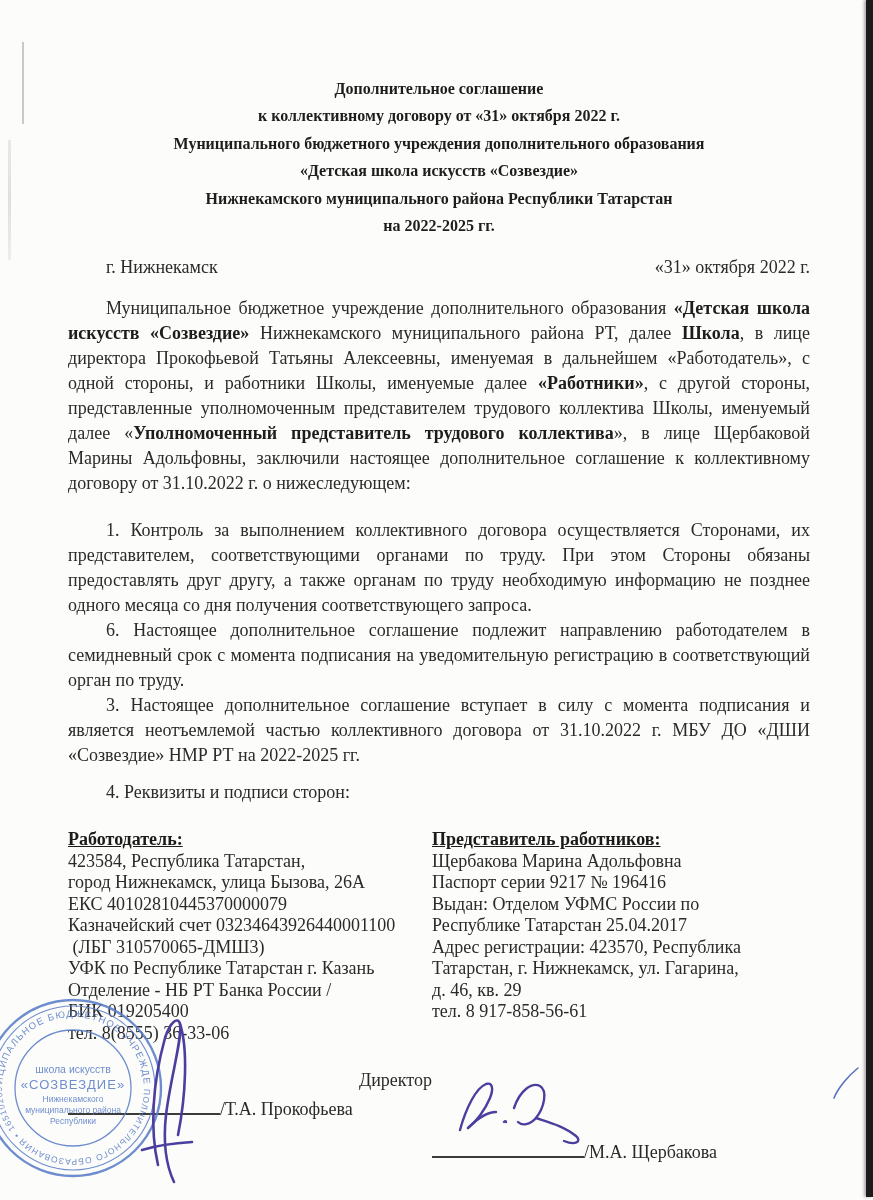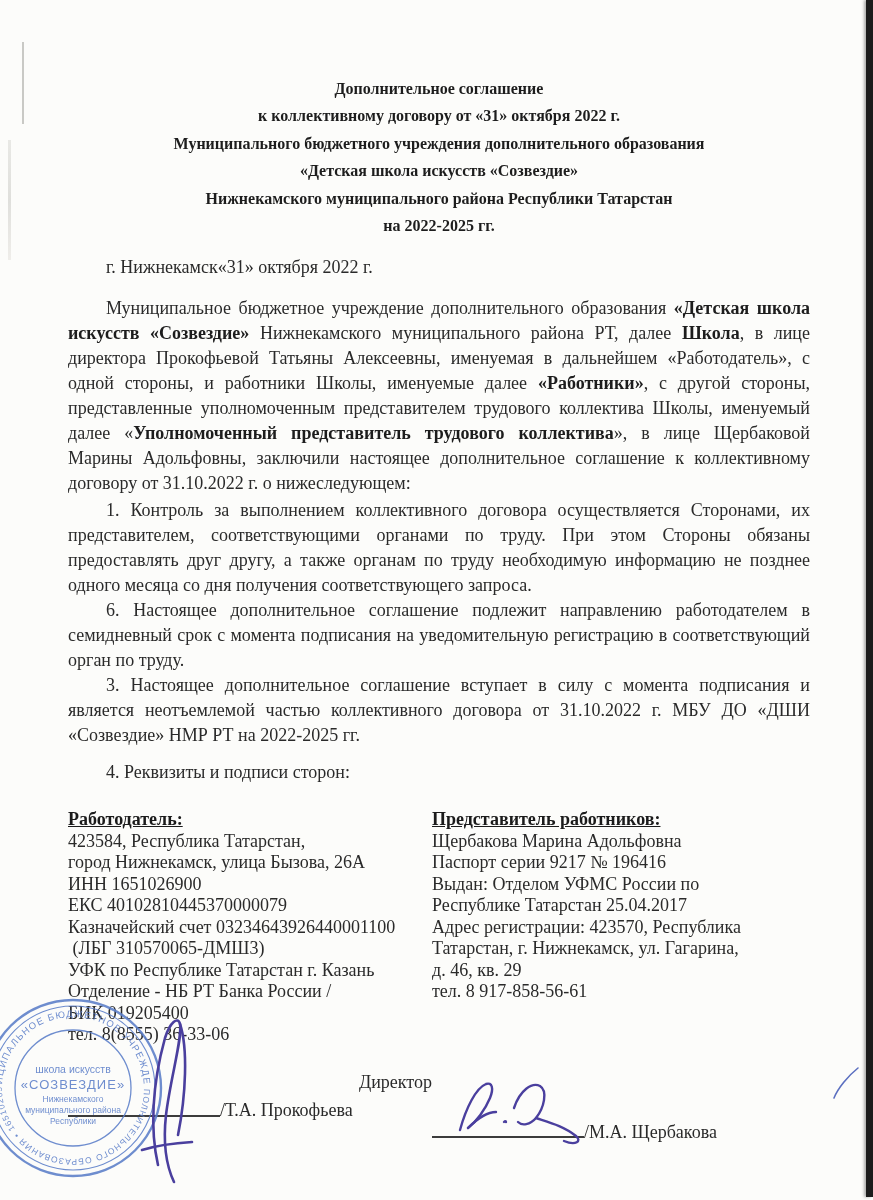--- a/index.html
+++ b/index.html
@@ -4,24 +4,24 @@
 <style>
   html { background:#e8e8e8; }
   body {
     margin:0; width:873px; height:1200px; position:relative;
     background:#fcfcfa; overflow:hidden;
     font-family:"Liberation Serif", "DejaVu Serif", serif;
     color:#2a2a2a;
   }
   .content { position:absolute; left:68px; top:75px; width:742px; font-size:18px; line-height:25px; }
   .title-block div { text-align:center; font-weight:bold; font-size:16px; line-height:27.4px; color:#1d1d1d; }
-  .place-date { display:flex; justify-content:flex-start; margin-top:16px; padding-left:38px; }
+  .place-date { display:flex; justify-content:space-between; margin-top:16px; padding-left:38px; }
   .para { text-align:justify; text-indent:38px; margin:0; }
   .intro { margin-top:16px; }
-  .clause-1 { margin-top:2px; }
+  .clause-1 { margin-top:22px; }
   .clause-4 { margin-top:12px; }
   .b { font-weight:bold; color:#1d1d1d; }
   .columns { display:flex; margin-top:24px; }
   .col { line-height:21.5px; }
   .col-left { width:364px; }
   .col-right { flex:1; }
   .col-heading { font-weight:bold; text-decoration:underline; color:#1b1b1b; }
   .col-line { white-space:pre-wrap; }
   .director-label { margin-top:26px;text-align:right; }
   .sig-row { margin-top:4px; white-space:nowrap; }
@@ -61,21 +61,20 @@
     <p class="para">6. Настоящее дополнительное соглашение подлежит направлению работодателем в семидневный срок с момента подписания на уведомительную регистрацию в соответствующий орган по труду.</p>
     <p class="para">3. Настоящее дополнительное соглашение вступает в силу с момента подписания и является неотъемлемой частью коллективного договора от 31.10.2022 г. МБУ ДО «ДШИ «Созвездие» НМР РТ на 2022-2025 гг.</p>
     <p class="para clause-4">4. Реквизиты и подписи сторон:</p>
 
     <div class="columns">
 
       <div class="col col-left">
         <div class="col-heading">Работодатель:</div>
         <div class="col-line">423584, Республика Татарстан,</div>
         <div class="col-line">город Нижнекамск, улица Бызова, 26А</div>
-        <div class="col-line">ИНН 1651026900</div>
         <div class="col-line">ЕКС 40102810445370000079</div>
         <div class="col-line">Казначейский счет 03234643926440001100</div>
         <div class="col-line"> (ЛБГ 310570065-ДМШ3)</div>
         <div class="col-line">УФК по Республике Татарстан г. Казань</div>
         <div class="col-line">Отделение - НБ РТ Банка России /</div>
         <div class="col-line">БИК 019205400</div>
         <div class="col-line">тел. 8(8555) 36-33-06</div>
         <div class="director-label">Директор</div>
         <div class="sig-row">
           <span class="sig-line"></span><span class="sig-name">/Т.А. Прокофьева</span>

